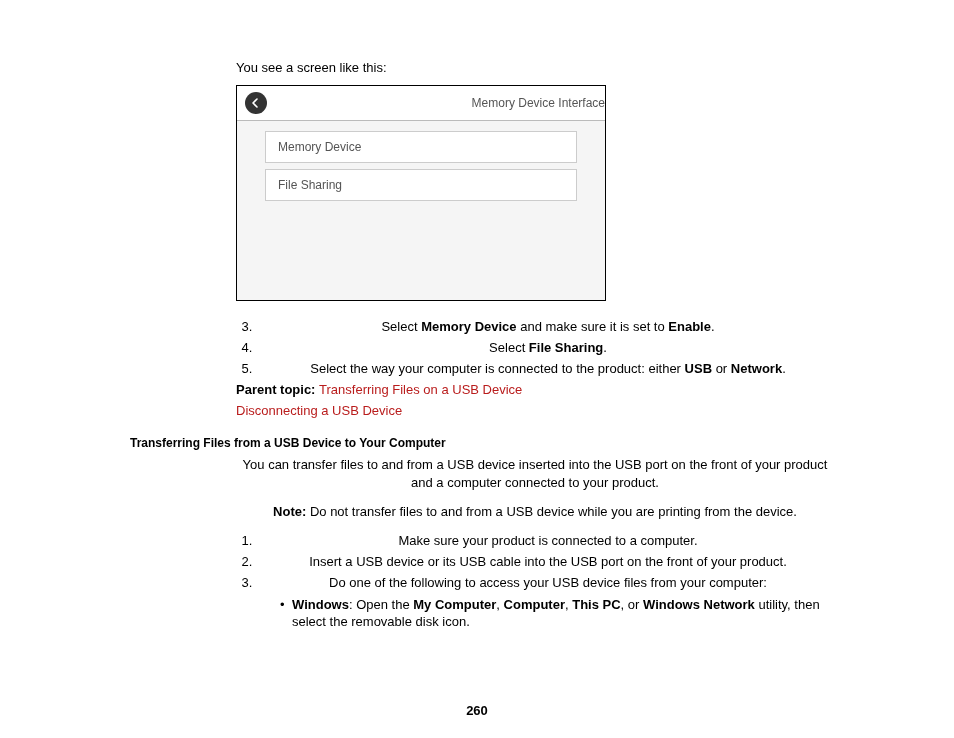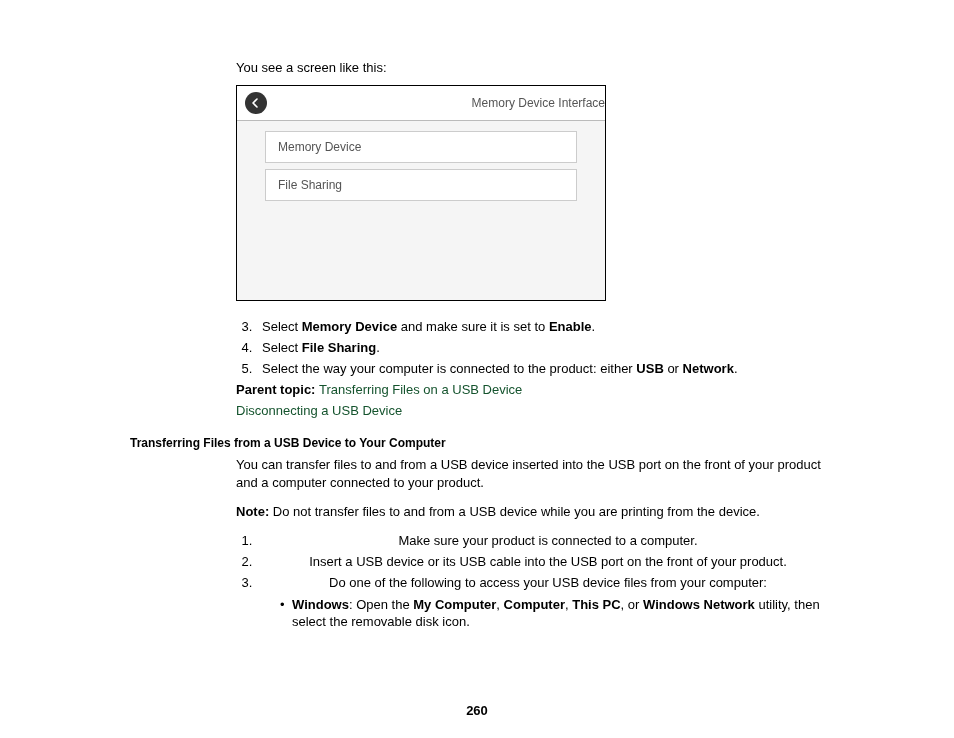--- a/index.html
+++ b/index.html
@@ -69,51 +69,53 @@
     align-items: center;
     padding-left: 12px;
     font-size: 12px;
     color: #555;
     margin-bottom: 6px;
   }
   ol.steps {
     margin: 0 0 6px 106px;
     padding-left: 20px;
     counter-reset: none;
+    text-align: center;
   }
   ol.steps li {
     margin-bottom: 6px;
     padding-left: 6px;
   }
   ol.steps2 {
     margin: 0 0 6px 106px;
     padding-left: 20px;
   }
   ol.steps2 li {
     margin-bottom: 6px;
     padding-left: 6px;
     text-align: center;
   }
   .indent-block {
     margin-left: 106px;
     margin-bottom: 6px;
   }
   .link {
-    color: #14532d;
+    color: #b91c1c;
     text-decoration: none;
   }
   h2.section-title {
     font-size: 12px;
     font-weight: bold;
     margin: 18px 0 6px 0;
   }
   .para {
     margin-left: 106px;
     margin-bottom: 12px;
     line-height: 1.35;
+    text-align: center;
   }
   .sub-bullet {
     margin-left: 150px;
     margin-bottom: 6px;
     line-height: 1.35;
     position: relative;
     padding-left: 12px;
   }
   .sub-bullet::before {
     content: "•";

